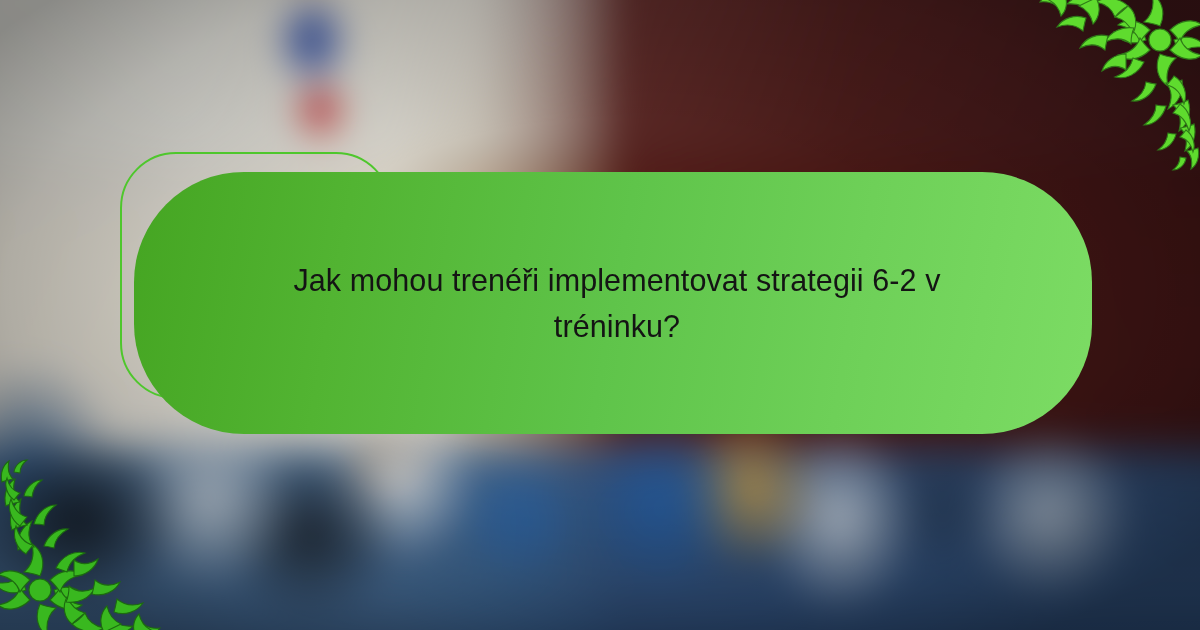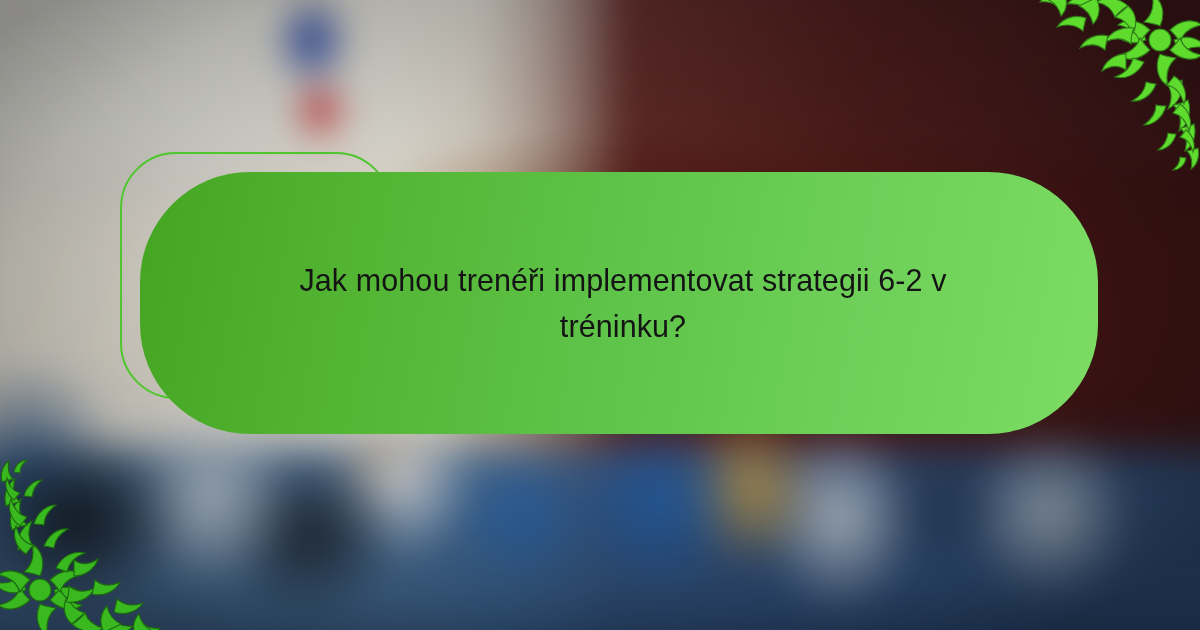--- a/index.html
+++ b/index.html
@@ -91,21 +91,21 @@
     position:absolute;
     left:120px; top:152px;
     width:272px; height:247px;
     border:2px solid #4ec72c;
     border-radius:56px;
     background:transparent;
   }
 
   .card-fill {
     position:absolute;
-    left:140px; top:172px;
+    left:134px; top:172px;
     width:958px; height:262px;
     border-radius:110px;
     background:linear-gradient(100deg,#45a522 0%, #52b432 22%, #5fc44a 50%, #6ed058 74%, #7cdc64 100%);
     display:flex;
     align-items:center;
     justify-content:center;
     padding:18px 92px 18px 100px;
   }
 
   .headline {

